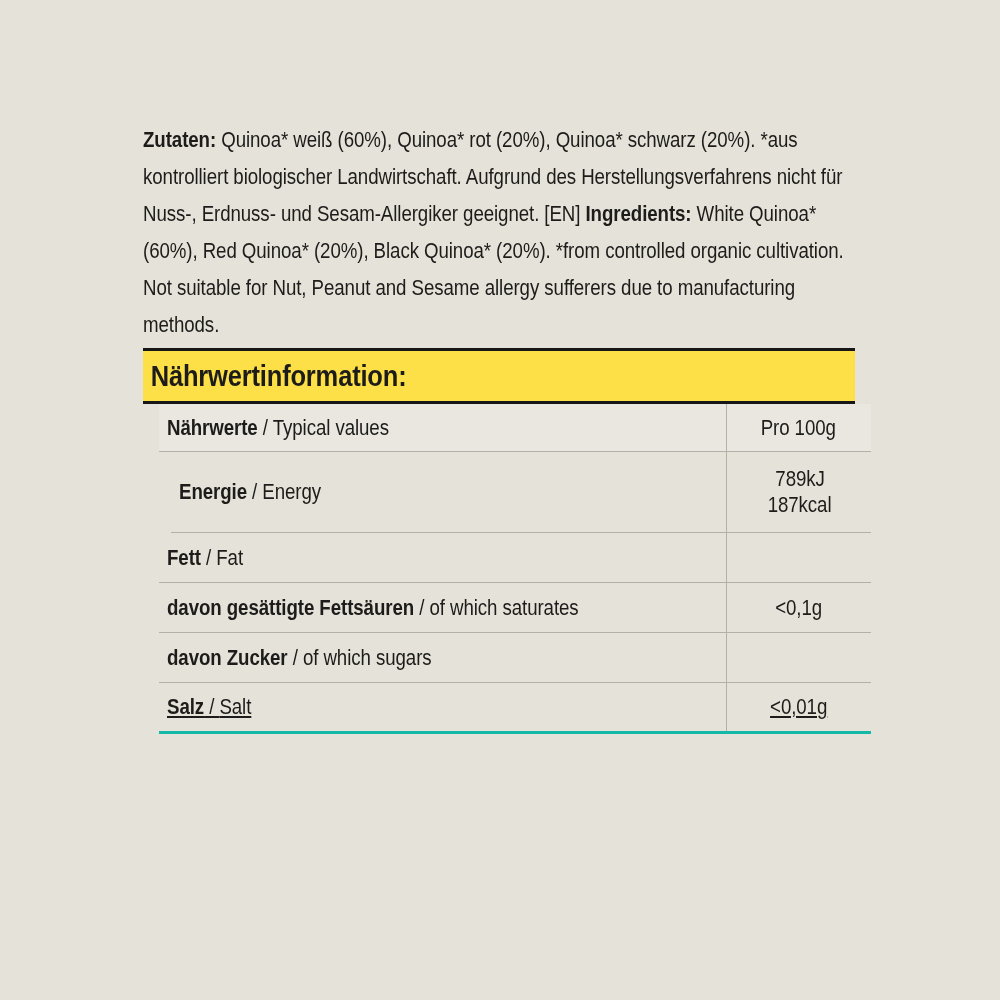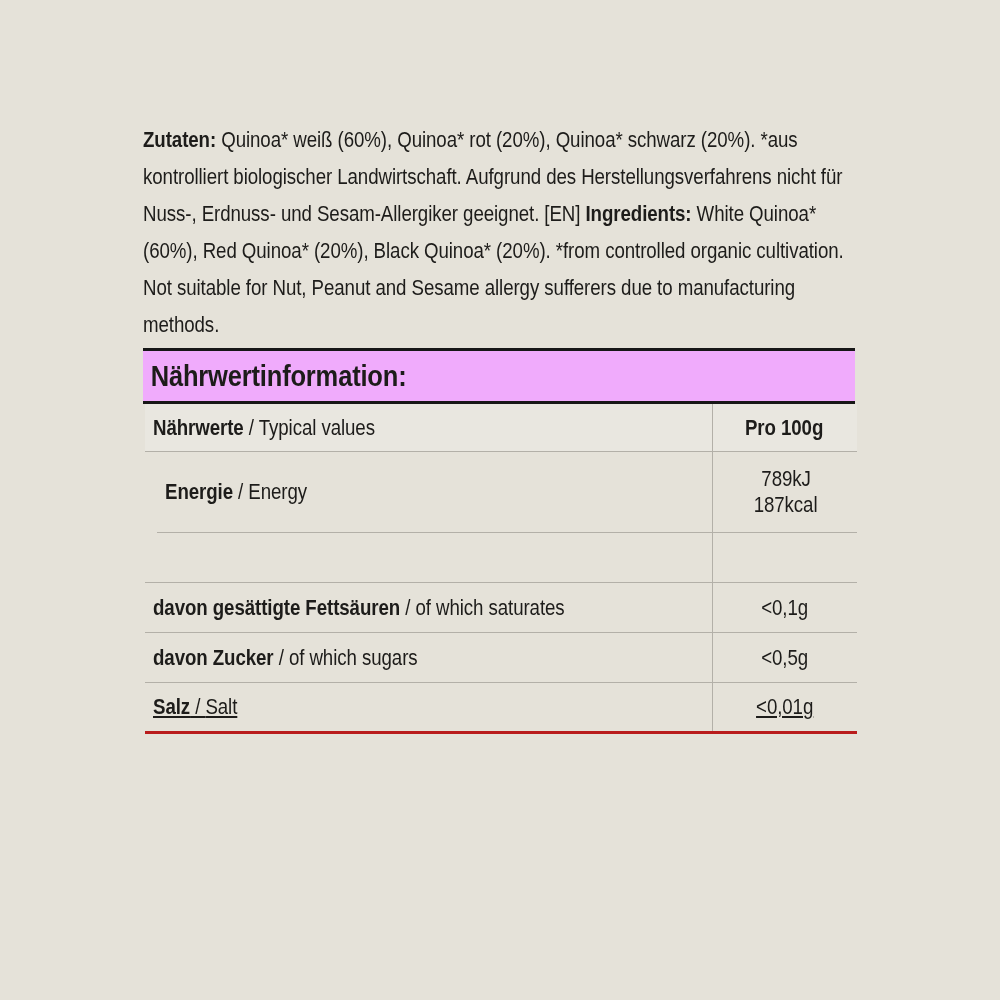--- a/index.html
+++ b/index.html
@@ -44,41 +44,41 @@
   }
 
   
   .title-band {
     position: absolute;
     top: 348px;
     left: 0;
     width: 712px;
     height: 56px;
     box-sizing: border-box;
-    background: #f0abfc;
+    background: #fde047;
     border-top: 3px solid #171717;
     border-bottom: 3px solid #171717;
   }
   .title-band h2 {
     margin: 0;
     padding: 0 0 0 9px;
     font-size: 30px;
     font-weight: 700;
     line-height: 50px;
     letter-spacing: -0.2px;
   }
 
   
   .ntable {
     position: absolute;
     top: 404px;
-    left: 2px;
+    left: 16px;
     width: 712px;
     box-sizing: border-box;
-    border-bottom: 3px solid #b91c1c;
+    border-bottom: 3px solid #14b8a6;
   }
   .col-divider {
     position: absolute;
     left: 567px;
     top: 0;
     bottom: 0;
     width: 1px;
     background: #b3b0a8;
   }
   .row {
@@ -106,21 +106,21 @@
     box-sizing: border-box;
     width: 145px;
     display: flex;
     flex-direction: column;
     align-items: center;
     justify-content: center;
     font-size: 22px;
     letter-spacing: -0.1px;
   }
   .val { line-height: 26px; }
-  .row.header .cell-value { font-weight: 700; }
+  .row.header .cell-value { font-weight: 400; }
 </style>
 </head>
 <body>
 
 <div class="content">
 
   <p class="ingredients"><span class="b">Zutaten:</span><span> Quinoa* weiß (60%), Quinoa* rot (20%), Quinoa* schwarz (20%). *aus kontrolliert biologischer Landwirtschaft. Aufgrund des Herstellungsverfahrens nicht für Nuss-, Erdnuss- und Sesam-Allergiker geeignet. </span><span>[EN] </span><span class="b">Ingredients:</span><span> White Quinoa* (60%), Red Quinoa* (20%), Black Quinoa* (20%). *from controlled organic cultivation. Not suitable for Nut, Peanut and Sesame allergy sufferers due to manufacturing methods.</span></p>
 
   <div class="title-band">
     <h2 class="cond">Nährwertinformation:</h2>
@@ -142,38 +142,38 @@
       <div class="cell-label">
         <div class="cond"><span class="b">Energie</span><span> / </span><span>Energy</span></div>
       </div>
       <div class="cell-value">
         <div class="val cond-c">789kJ</div>
         <div class="val cond-c">187kcal</div>
       </div>
     </div>
 
     <div class="row">
+      <div class="cell-label">
+        <div class="cond"><span class="b">Fett</span><span> / </span><span>Fat</span></div>
+      </div>
     </div>
 
     <div class="row">
       <div class="cell-label">
         <div class="cond"><span class="b">davon gesättigte Fettsäuren</span><span> / </span><span>of which saturates</span></div>
       </div>
       <div class="cell-value">
         <div class="val cond-c">&lt;0,1g</div>
       </div>
     </div>
 
 
     <div class="row">
       <div class="cell-label">
         <div class="cond"><span class="b">davon Zucker</span><span> / </span><span>of which sugars</span></div>
-      </div>
-      <div class="cell-value">
-        <div class="val cond-c">&lt;0,5g</div>
       </div>
     </div>
 
 
 
     <div class="row last">
       <div class="cell-label">
         <div class="cond"><span class="b">Salz</span><span> / </span><span>Salt</span></div>
       </div>
       <div class="cell-value">

